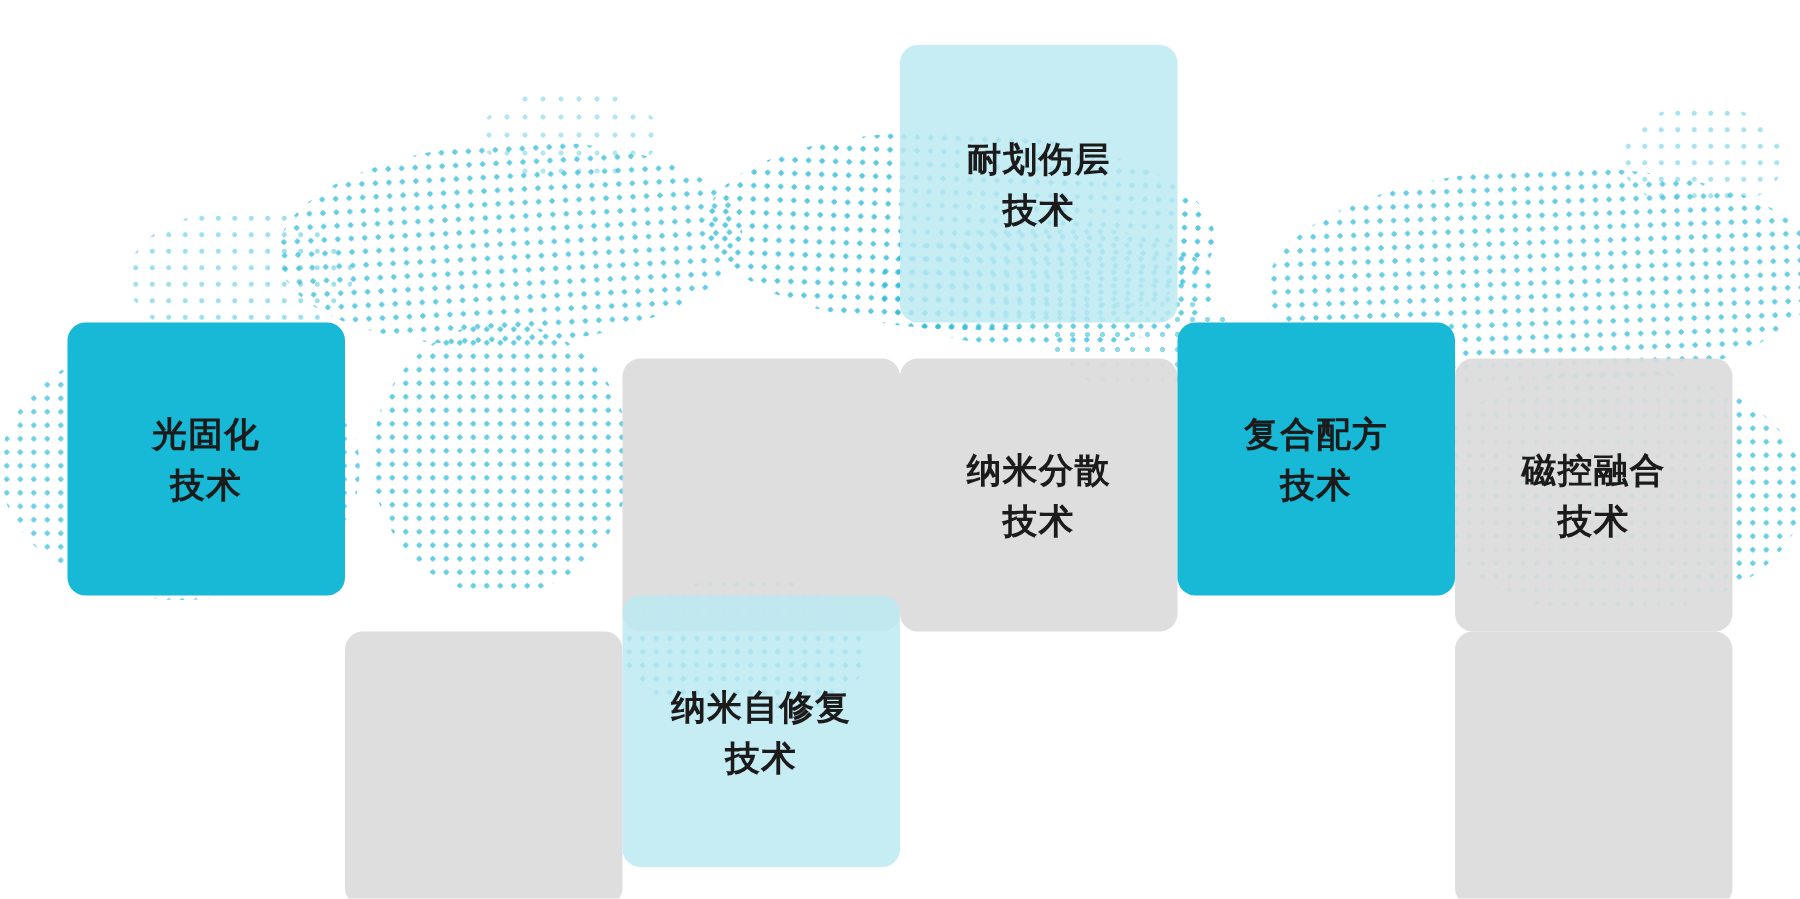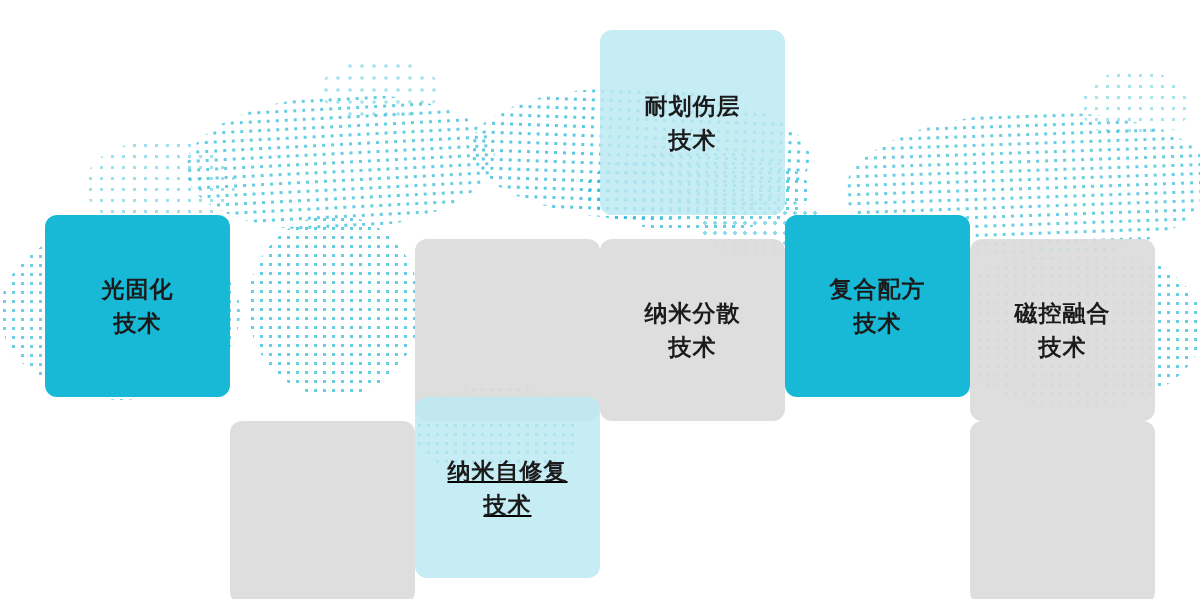--- a/index.html
+++ b/index.html
@@ -64,21 +64,21 @@
 
   
   .pos-top     {left:600px;top:30px;height:185px;}
   .pos-m1      {left:45px; top:215px;}
   .pos-m2      {left:230px;top:215px;}
   .pos-m3      {left:415px;top:215px;}
   .pos-m4      {left:600px;top:215px;}
   .pos-m5      {left:785px;top:215px;}
   .pos-m6      {left:970px;top:215px;}
   .pos-b2      {left:230px;top:397px;height:183px;}
-  .pos-b3      {left:415px;top:397px;height:181px;text-decoration:underline;}
+  .pos-b3      {left:415px;top:397px;height:181px;}
   .pos-b6      {left:970px;top:397px;height:183px;}
 </style>
 </head>
 <body>
 
 <div class="canvas">
 
   <div class="dot-map">
     <div class="blob b1"></div>
     <div class="blob b2"></div>

